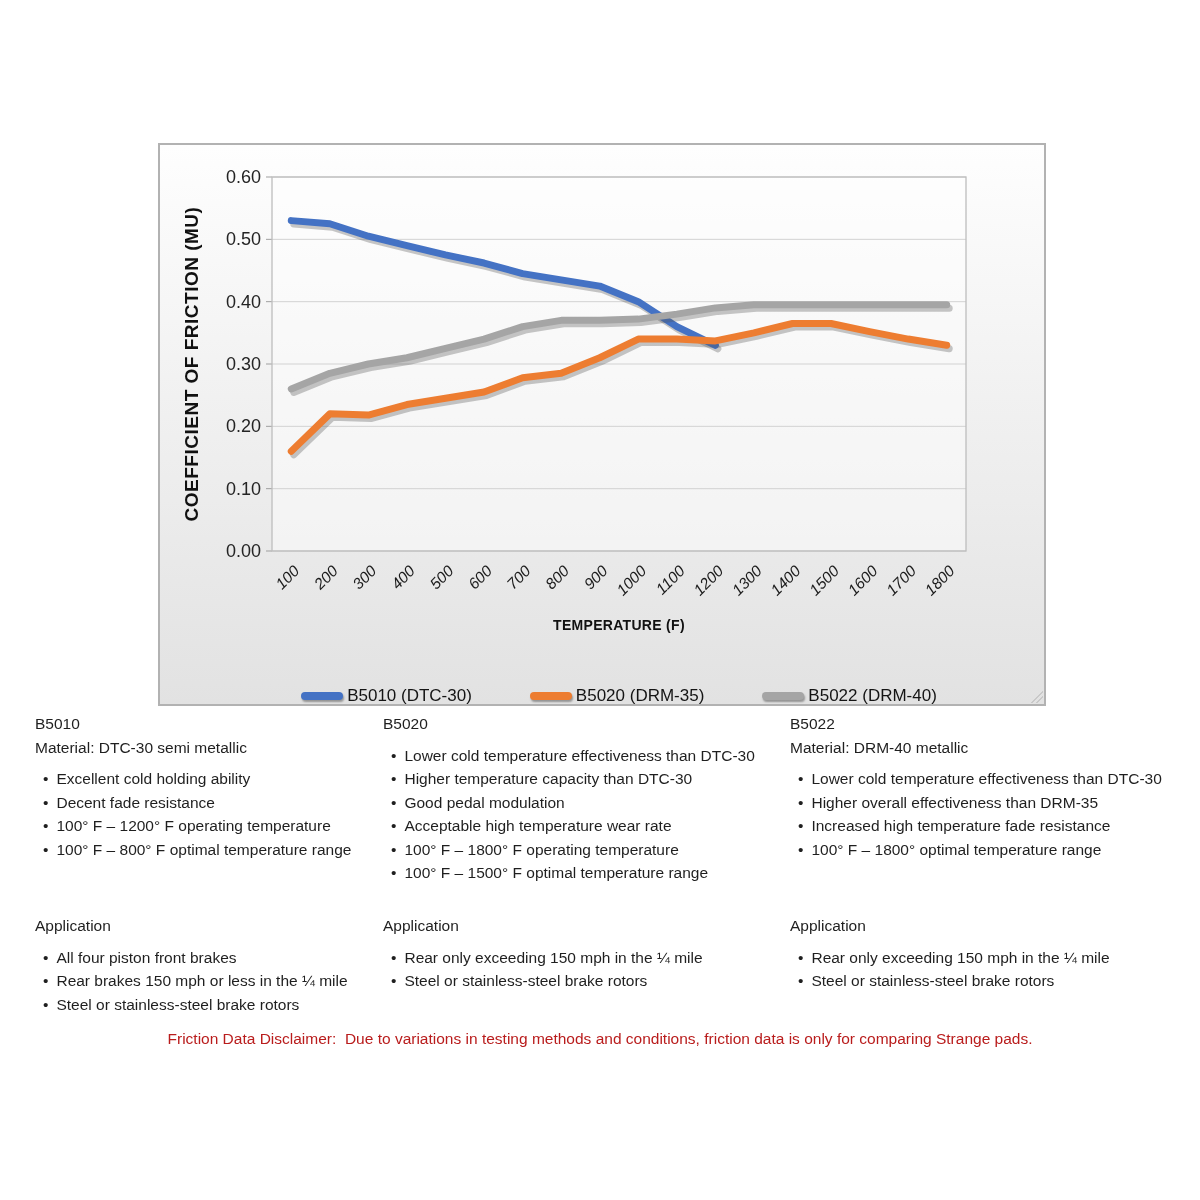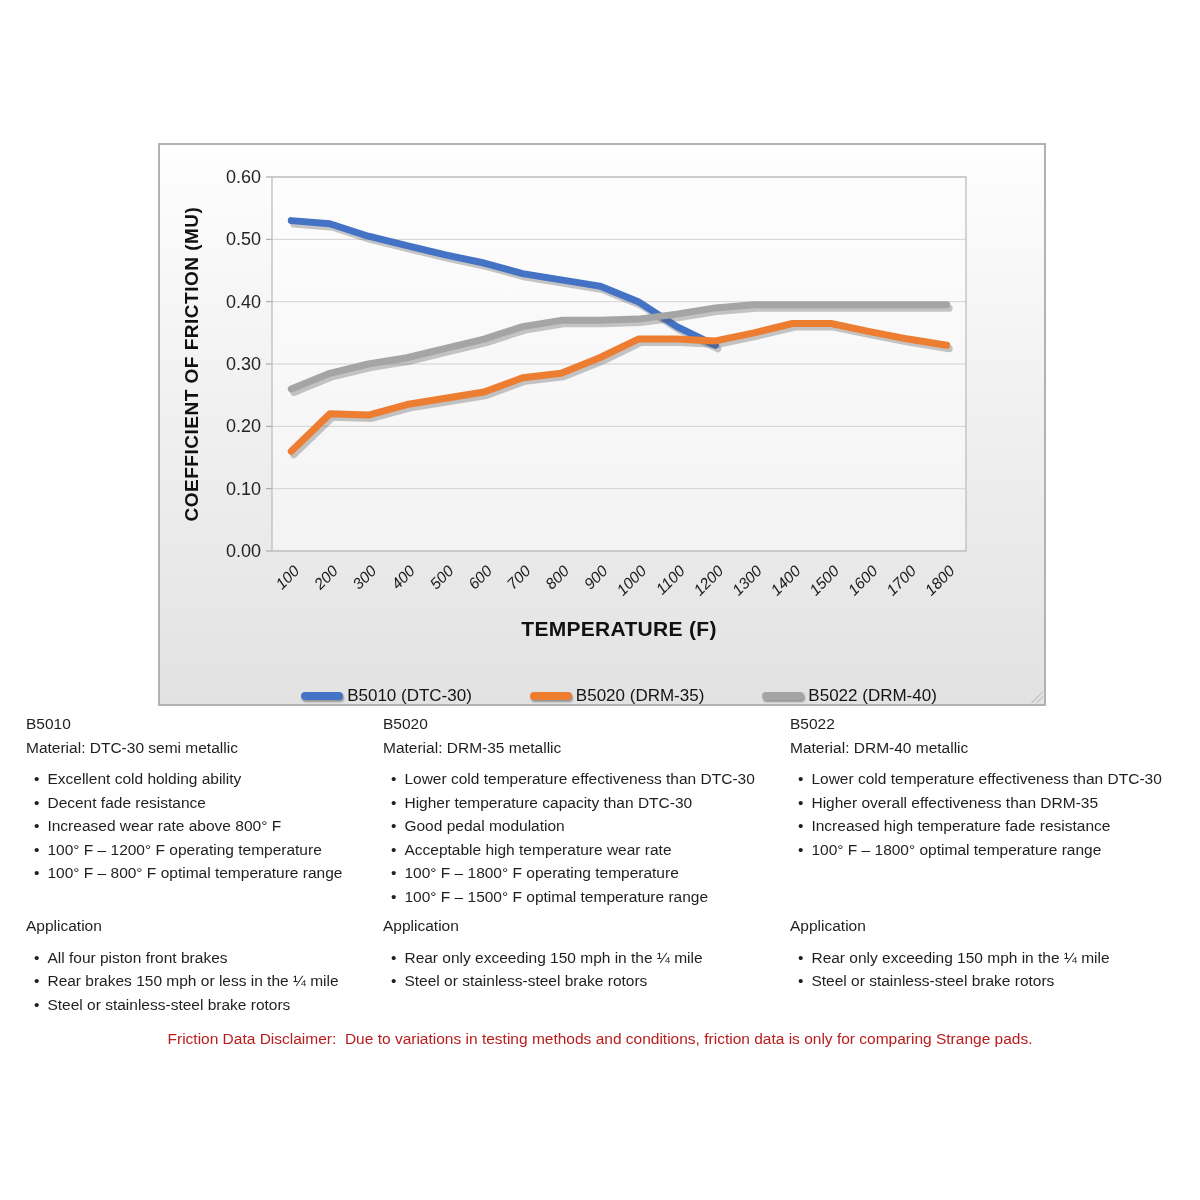--- a/index.html
+++ b/index.html
@@ -14,42 +14,42 @@
   }
   #chart-panel svg{position:absolute;left:0;top:0;font-family:"Liberation Sans",sans-serif;}
   .y-title{
     position:absolute;left:-153px;top:206px;width:374px;height:26px;
     transform:rotate(-90deg);
     text-align:center;font-weight:bold;font-size:19px;letter-spacing:.5px;color:#111;
     white-space:nowrap;
   }
   .x-title{
     position:absolute;left:112px;top:472px;width:694px;
-    text-align:center;font-weight:bold;font-size:21px;letter-spacing:.3px;color:#111;
+    text-align:center;font-weight:bold;font-size:14px;letter-spacing:.3px;color:#111;
   }
   #legend{
     position:absolute;left:92px;top:512px;width:734px;height:30px;
     display:flex;justify-content:center;align-items:center;gap:58px;
   }
   .legend-item{display:flex;align-items:center;gap:4px;margin-top:48px;}
   .legend-swatch{width:42px;height:8px;border-radius:4px;box-shadow:1px 2px 2px rgba(0,0,0,.35);}
   .legend-label{font-size:17px;color:#141414;}
   #resize-handle{
     position:absolute;right:1px;bottom:1px;width:12px;height:12px;opacity:.35;
     background:
       linear-gradient(135deg, transparent 48%, #9a9a9a 48%, #9a9a9a 55%, transparent 55%),
       linear-gradient(135deg, transparent 70%, #9a9a9a 70%, #9a9a9a 77%, transparent 77%);
   }
 
   
   .prod-col, .app-col{position:absolute;font-size:15.5px;line-height:23.5px;}
   .prod-col div, .app-col div{white-space:nowrap;}
   .prod-col{top:712px;}
   .app-col{top:914px;}
-  .col-1{left:26px;width:350px;}
+  .col-1{left:35px;width:350px;}
   .col-2{left:383px;width:400px;}
   .col-3{left:790px;width:405px;}
   ul.bullets{list-style:none;margin:8px;padding:0;}
   ul.bullets li{white-space:nowrap;}
   ul.bullets li::before{content:"•";margin-right:8px;}
 
   #disclaimer{
     position:absolute;left:0;top:1030px;width:1200px;
     text-align:center;font-size:15.5px;color:#b91c1c;white-space:pre-wrap;
   }
@@ -131,29 +131,27 @@
 
     <div id="resize-handle"></div>
   </div>
 
   <div class="prod-col col-1">
     <div>B5010</div>
     <div>Material: DTC-30 semi metallic</div>
     <ul class="bullets">
       <li>Excellent cold holding ability</li>
       <li>Decent fade resistance</li>
-      <li>Increased wear rate above 800° F</li>
       <li>100° F – 1200° F operating temperature</li>
       <li>100° F – 800° F optimal temperature range</li>
     </ul>
   </div>
 
   <div class="prod-col col-2">
     <div>B5020</div>
-    <div>Material: DRM-35 metallic</div>
     <ul class="bullets">
       <li>Lower cold temperature effectiveness than DTC-30</li>
       <li>Higher temperature capacity than DTC-30</li>
       <li>Good pedal modulation</li>
       <li>Acceptable high temperature wear rate</li>
       <li>100° F – 1800° F operating temperature</li>
       <li>100° F – 1500° F optimal temperature range</li>
     </ul>
   </div>
 

